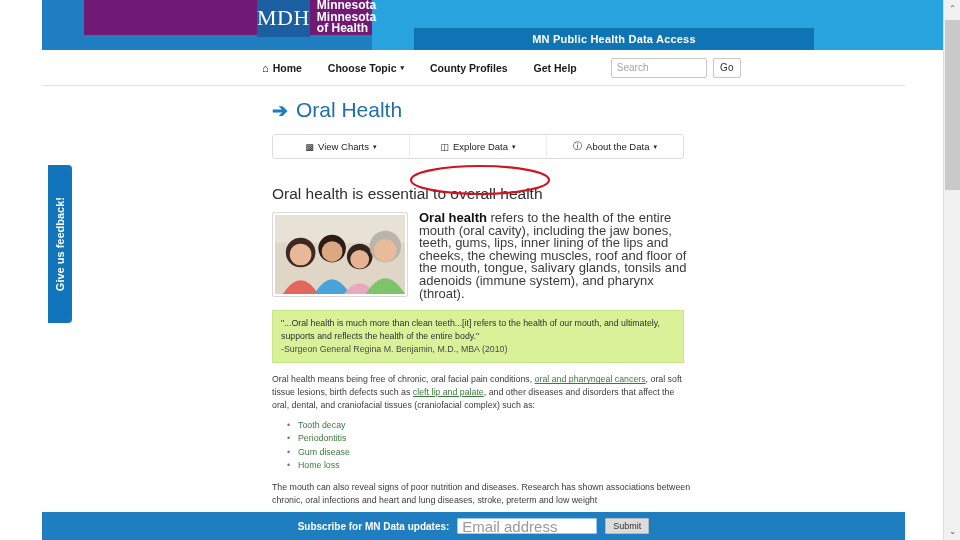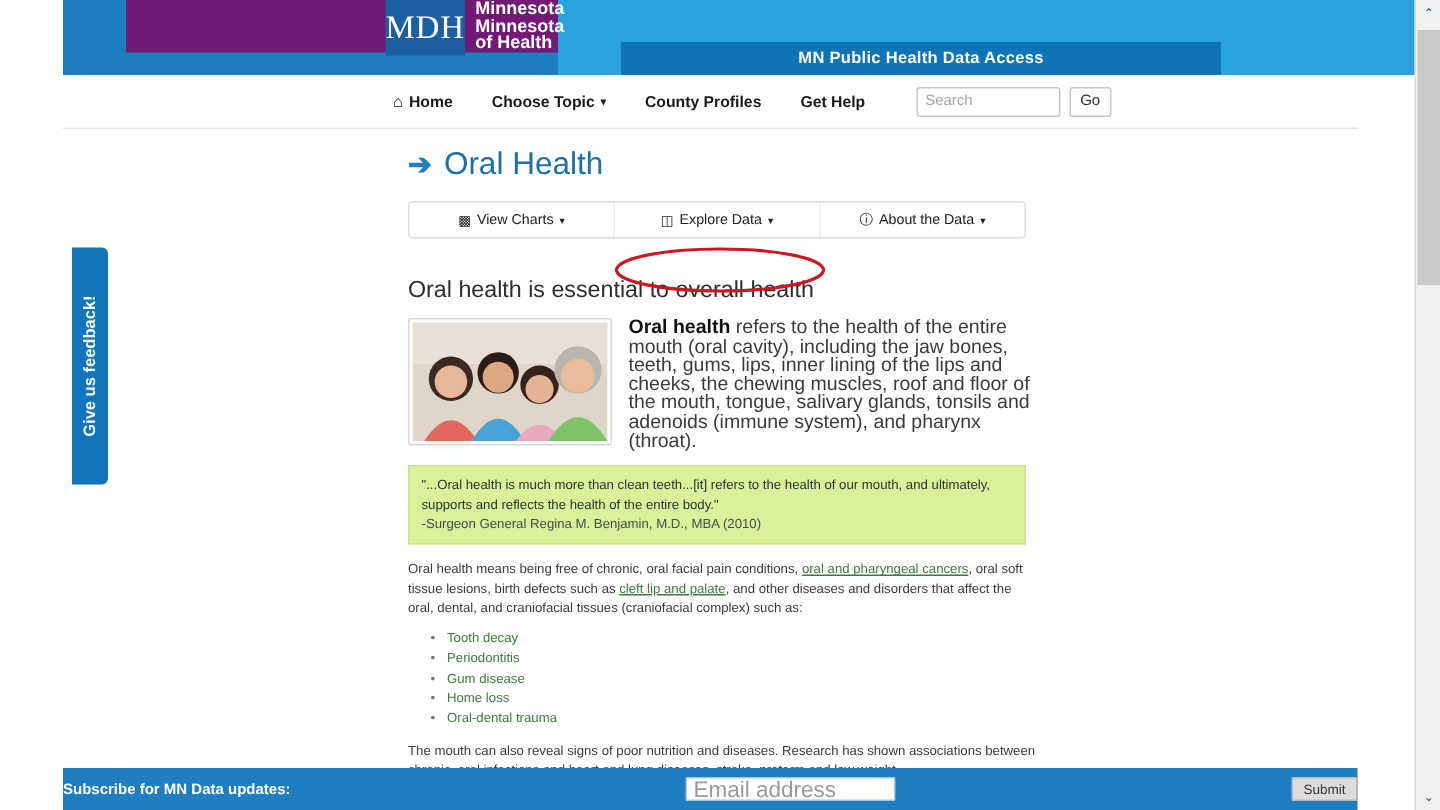--- a/index.html
+++ b/index.html
@@ -145,21 +145,21 @@
     display: flex; align-items: center; justify-content: center; cursor: pointer;
   }
   .feedback span {
     color: #ffffff; font-size: 11px; font-weight: bold;
     writing-mode: vertical-rl; transform: rotate(180deg); white-space: nowrap;
   }
 
   
   .footer {
     position: absolute; left: 42px; bottom: 0; width: 863px; height: 28px;
-    background: #1f7ec0; display: flex; align-items: center; justify-content: space-between; gap: 8px;
+    background: #1f7ec0; display: flex; align-items: center; justify-content: center; gap: 8px;
   }
   .footer-label { color: #ffffff; font-size: 10px; font-weight: bold; }
   .email-input {
     width: 140px; height: 16px; border: 1px solid #9ec9e6; border-radius: 1px;
     font-size: 15px; color: #666; padding: 0 4px; background: #fff;
     font-family: "Liberation Sans", sans-serif;
   }
   .email-input::placeholder { color: #9a9a9a; }
   .submit-btn {
     width: 44px; height: 16px; border: 1px solid #b9b9b9; border-radius: 1px;
@@ -293,21 +293,20 @@
       <div class="quote-cite">-Surgeon General Regina M. Benjamin, M.D., MBA (2010)</div>
     </div>
 
     <div class="body-par"><span>Oral health means being free of chronic, oral facial pain conditions, </span><span class="lnk">oral and pharyngeal cancers</span><span>, oral soft tissue lesions, birth defects such as </span><span class="lnk">cleft lip and palate</span><span>, and other diseases and disorders that affect the oral, dental, and craniofacial tissues (craniofacial complex) such as:</span></div>
 
     <ul class="bullets">
       <li>Tooth decay</li>
       <li>Periodontitis</li>
       <li>Gum disease</li>
       <li>Home loss</li>
-      <li>Oral-dental trauma</li>
     </ul>
 
     <div class="tail-par">The mouth can also reveal signs of poor nutrition and diseases. Research has shown associations between chronic, oral infections and heart and lung diseases, stroke, preterm and low weight</div>
   </div>
 
   <div class="feedback">
     <span>Give us feedback!</span>
   </div>
 
   <div class="footer">

